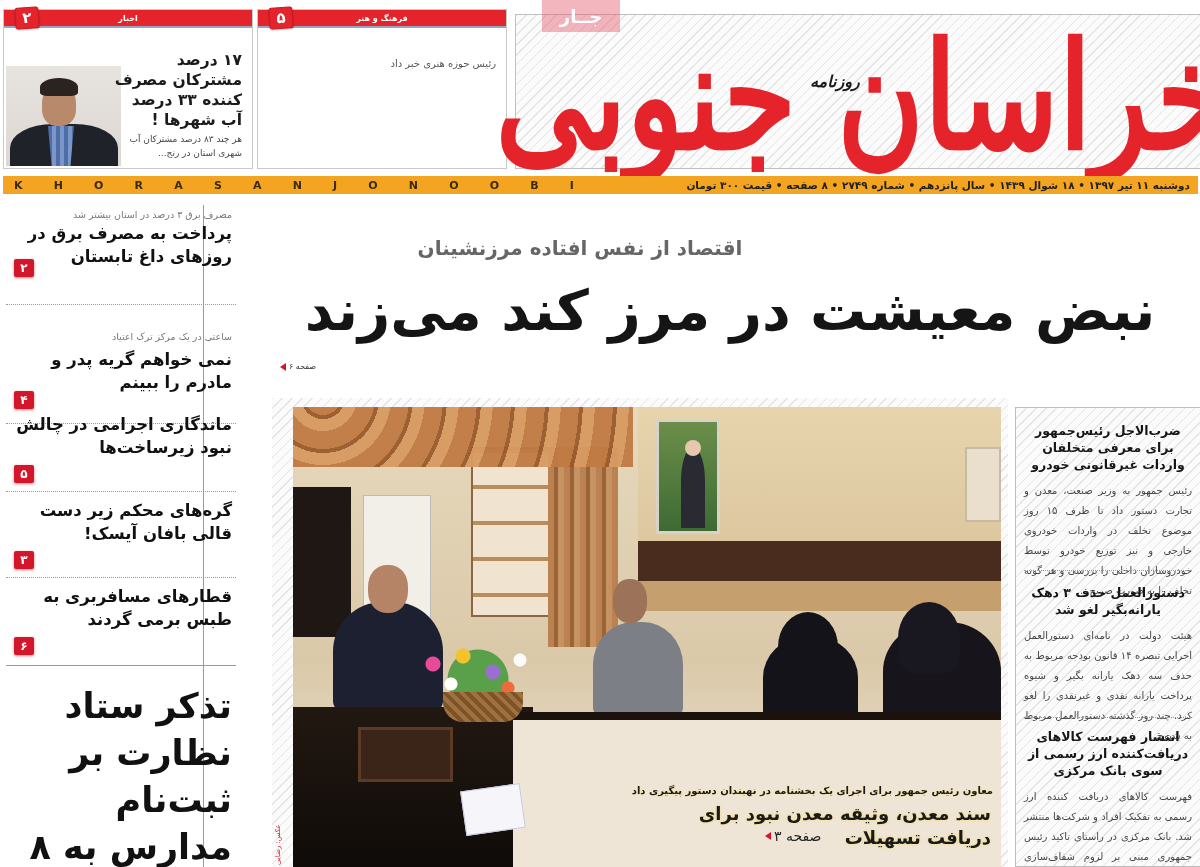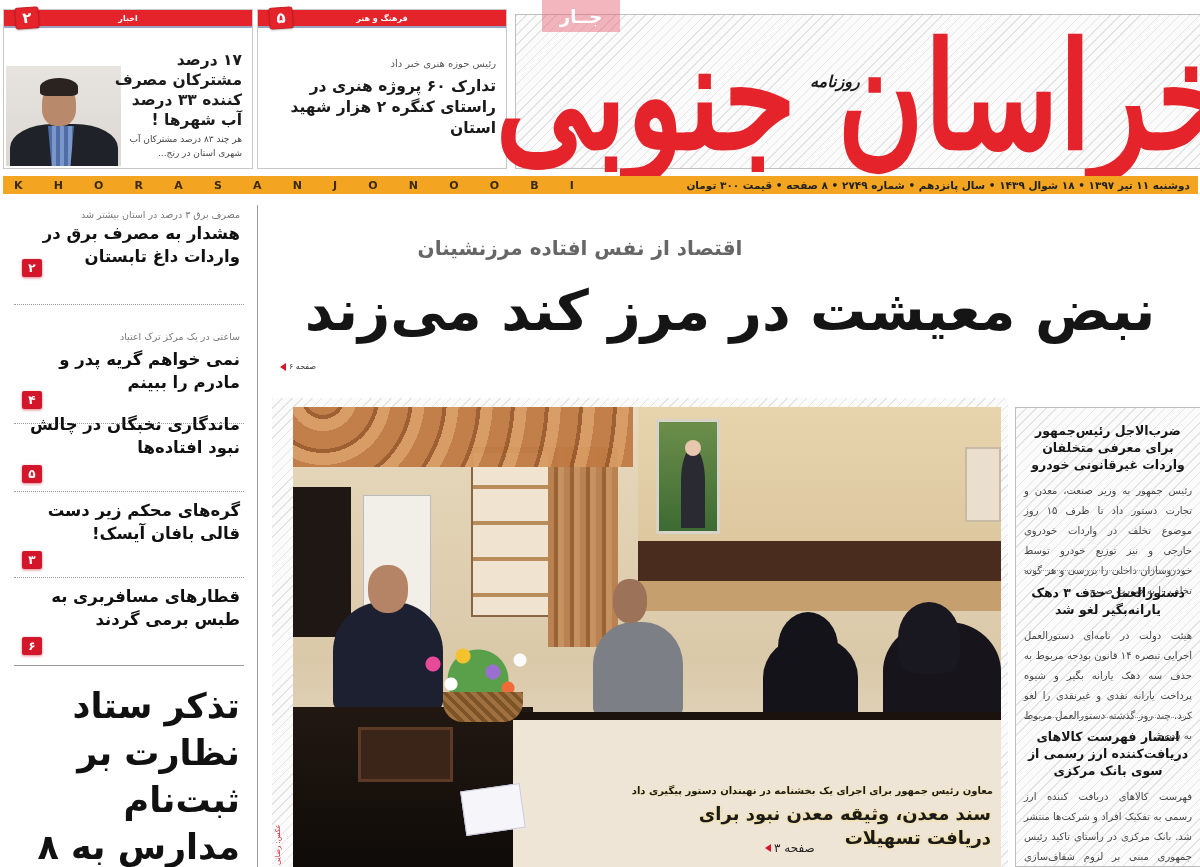--- a/index.html
+++ b/index.html
@@ -38,21 +38,21 @@
   .jar-tag { position: absolute; left: 542px; top: 0px; width: 78px; height: 32px; background: rgba(229, 92, 110, 0.45); color: #fff; font-weight: bold; font-size: 18px; display: flex; align-items: center; justify-content: center; }
   .logo { position: absolute; left: 525px; top: 12px; width: 675px; height: 170px; display: flex; align-items: center; justify-content: center; font-family: "DejaVu Serif", serif; font-weight: bold; color: #e5232b; font-size: 118px; letter-spacing: -4px; line-height: 1; white-space: nowrap; transform: scaleY(1.25); }
   .ruznameh { position: absolute; left: 810px; top: 72px; font-size: 16px; font-weight: bold; font-style: italic; color: #1a1a1a; }
 
   
   .ribbon { position: absolute; left: 3px; top: 176px; width: 1195px; height: 18px; background: #f3a521; }
   .ribbon-latin { position: absolute; left: 14px; top: 176px; width: 560px; height: 18px; display: flex; justify-content: space-between; align-items: center; font-family: "DejaVu Sans", sans-serif; font-weight: bold; font-size: 11px; color: #3a2a10; }
   .ribbon-date { position: absolute; right: 10px; top: 176px; height: 18px; display: flex; align-items: center; font-size: 10.5px; font-weight: bold; color: #222; }
 
   
-  .sidebar { position: absolute; left: 8px; top: 205px; width: 250px; height: 662px; border-right: 1px solid #9a9a9a; }
+  .sidebar { position: absolute; left: 0; top: 205px; width: 204px; height: 662px; border-right: 1px solid #9a9a9a; }
   .side-item { position: absolute; left: 6px; width: 226px; }
   .side-item .kicker { font-size: 9.5px; color: #777; margin-bottom: 2px; }
   .side-item .title { font-size: 16.5px; font-weight: bold; line-height: 23px; color: #111; }
   .side-item .sep { position: absolute; left: 0; right: -4px; border-bottom: 1px dotted #9a9a9a; }
   .page-badge { position: absolute; left: 8px; width: 20px; height: 18px; background: #d4162a; color: #fff; font-weight: bold; font-size: 12px; display: flex; align-items: center; justify-content: center; border-radius: 2px; box-shadow: 0 1px 3px rgba(200,20,40,0.55); }
 
   .side-big { position: absolute; left: 6px; top: 478px; width: 226px; font-size: 35px; font-weight: bold; line-height: 47px; color: #111; }
   .side-big-sep { position: absolute; left: 6px; top: 460px; width: 230px; border-bottom: 1px solid #9a9a9a; }
 
   
@@ -95,21 +95,21 @@
     radial-gradient(circle at 78% 35%, #fbfbfb 0 6px, transparent 7px),
     radial-gradient(circle at 32% 65%, #ffffff 0 6px, transparent 7px),
     radial-gradient(circle at 70% 70%, #f06a3a 0 6px, transparent 7px),
     radial-gradient(circle at 50% 60%, #5aa04a 0 30px, transparent 31px); }
   .basket { position: absolute; left: 150px; top: 285px; width: 80px; height: 30px; background: repeating-linear-gradient(45deg,#a0713e 0 4px,#7d5428 4px 8px); border-radius: 0 0 20px 20px; }
   .box { position: absolute; left: 65px; top: 320px; width: 95px; height: 55px; background: #3b2418; border: 3px solid #5d3a26; }
   .tissue { position: absolute; left: 170px; top: 380px; width: 60px; height: 45px; background: #f5f5fa; border: 1px solid #c8c8dc; transform: rotate(-8deg); }
 
   .photo-kicker { position: absolute; right: 8px; top: 378px; font-size: 10px; font-weight: bold; color: #1a1a1a; text-shadow: 0 0 3px #f6e6a4, 0 0 2px #f6e6a4; }
   .photo-title { position: absolute; right: 10px; top: 395px; width: 300px; font-size: 18px; font-weight: bold; line-height: 24px; color: #1a1a1a; text-shadow: 0 0 4px #f2de94, 0 0 2px #f2de94; }
-  .photo-ref { position: absolute; left: 472px; top: 434px; font-size: 12px; color: #222; display: flex; align-items: center; gap: 3px; }
+  .photo-ref { position: absolute; left: 472px; top: 421px; font-size: 14px; color: #222; display: flex; align-items: center; gap: 3px; }
   .photo-ref .tri { width: 0; height: 0; border-top: 4px solid transparent; border-bottom: 4px solid transparent; border-right: 6px solid #d4162a; }
   .photo-credit { position: absolute; left: 274px; top: 820px; width: 12px; height: 45px; color: #d4162a; font-size: 7px; writing-mode: vertical-rl; transform: rotate(180deg); }
 
   
   .right-col { position: absolute; left: 1015px; top: 407px; width: 185px; height: 460px; border: 1px solid #bdbdbd; border-right: none; }
   .r-item { position: absolute; left: 8px; width: 168px; }
   .r-item .title { font-size: 12.5px; font-weight: bold; line-height: 17px; text-align: center; color: #161616; }
   .r-item .body { font-size: 10px; line-height: 20px; color: #444; margin-top: 8px; text-align: justify; }
   .r-sep { position: absolute; left: 8px; width: 168px; border-bottom: 1px dotted #999; }
 </style>
@@ -131,21 +131,20 @@
   <div class="t1-title rtl">۱۷ درصد مشترکان مصرف کننده ۳۳ درصد آب شهرها !</div>
   <div class="t1-body rtl">هر چند ۸۳ درصد مشترکان آب شهری استان در رنج...</div>
 </div>
 
 <div class="teaser teaser-2">
   <div class="bar">
     <span>فرهنگ و هنر</span>
     <div class="num">۵</div>
   </div>
   <div class="t2-kicker rtl">رئیس حوزه هنری خبر داد</div>
-  <div class="t2-title rtl">تدارک ۶۰ پروژه هنری در راستای کنگره ۲ هزار شهید استان</div>
 </div>
 
 <div class="masthead hatch"></div>
 <div class="jar-tag">جــار</div>
 <div class="logo">خراسان جنوبی</div>
 <div class="ruznameh">روزنامه</div>
 
 <div class="ribbon"></div>
 <div class="ribbon-latin">
   <span>K</span>
@@ -162,32 +161,32 @@
   <span>O</span>
   <span>O</span>
   <span>B</span>
   <span>I</span>
 </div>
 <div class="ribbon-date rtl">دوشنبه ۱۱ تیر ۱۳۹۷ • ۱۸ شوال ۱۴۳۹ • سال پانزدهم • شماره ۲۷۴۹ • ۸ صفحه • قیمت ۳۰۰ تومان</div>
 
 <div class="sidebar">
   <div class="side-item rtl" style="top:4px; height:92px;">
     <div class="kicker">مصرف برق ۳ درصد در استان بیشتر شد</div>
-    <div class="title">هشدار به مصرف برق در واردات داغ تابستان</div>
+    <div class="title">پرداخت به مصرف برق در روزهای داغ تابستان</div>
     <div class="page-badge" style="top:50px;">۲</div>
     <div class="sep" style="top:95px;"></div>
   </div>
   <div class="side-item rtl" style="top:106px; height:92px;margin-top:20px;">
     <div class="kicker">ساعتی در یک مرکز ترک اعتیاد</div>
     <div class="title" style="margin-top:6px;">نمی خواهم گریه پدر و مادرم را ببینم</div>
     <div class="page-badge" style="top:60px;">۴</div>
     <div class="sep" style="top:92px;"></div>
   </div>
   <div class="side-item rtl" style="top:208px; height:76px;">
-    <div class="title">ماندگاری نخبگان در چالش نبود افتاده‌ها</div>
+    <div class="title">ماندگاری اجرامی در چالش نبود زیرساخت‌ها</div>
     <div class="page-badge" style="top:52px;">۵</div>
     <div class="sep" style="top:78px;"></div>
   </div>
   <div class="side-item rtl" style="top:294px; height:76px;">
     <div class="title">گره‌های محکم زیر دست قالی بافان آیسک!</div>
     <div class="page-badge" style="top:52px;">۳</div>
     <div class="sep" style="top:78px;"></div>
   </div>
   <div class="side-item rtl" style="top:380px; height:76px;">
     <div class="title">قطارهای مسافربری به طبس برمی گردند</div>

